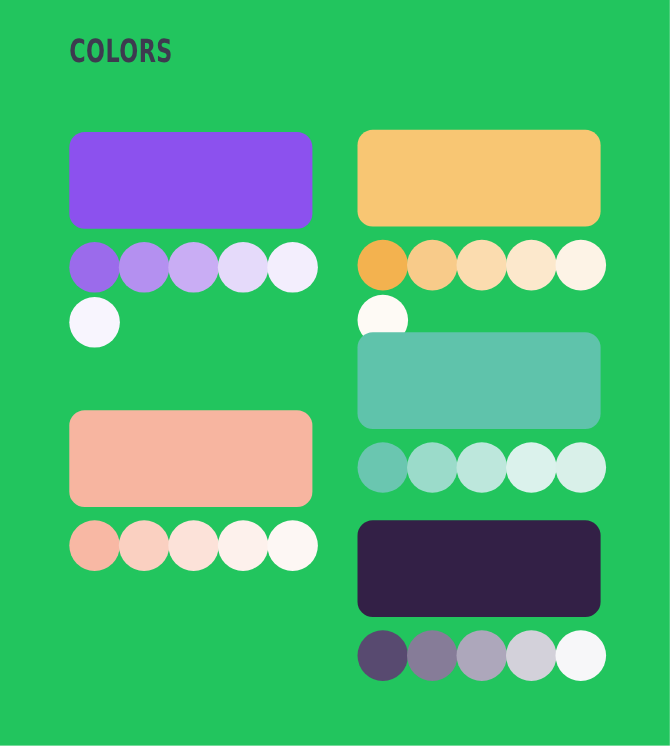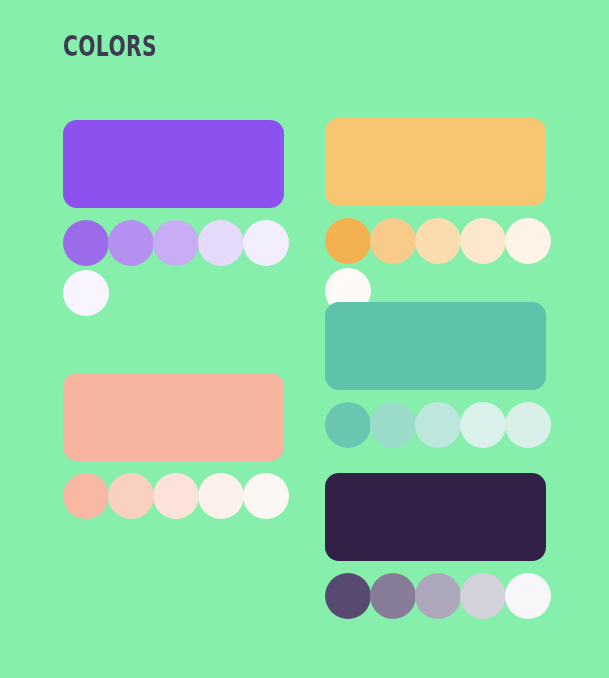--- a/index.html
+++ b/index.html
@@ -16,21 +16,21 @@
     font-family: "Liberation Sans", sans-serif;
     -webkit-font-smoothing: antialiased;
   }
 
   #canvas {
     position: absolute;
     left: 0;
     top: 0;
     width: 609px;
     height: 678px;
-    background: #86efac;
+    background: #22c55e;
   }
 
   
   #page-title {
     position: absolute;
     left: 63px;
     top: 29px;
     font-family: "DejaVu Sans", sans-serif;
     font-weight: 700;
     font-size: 29px;

